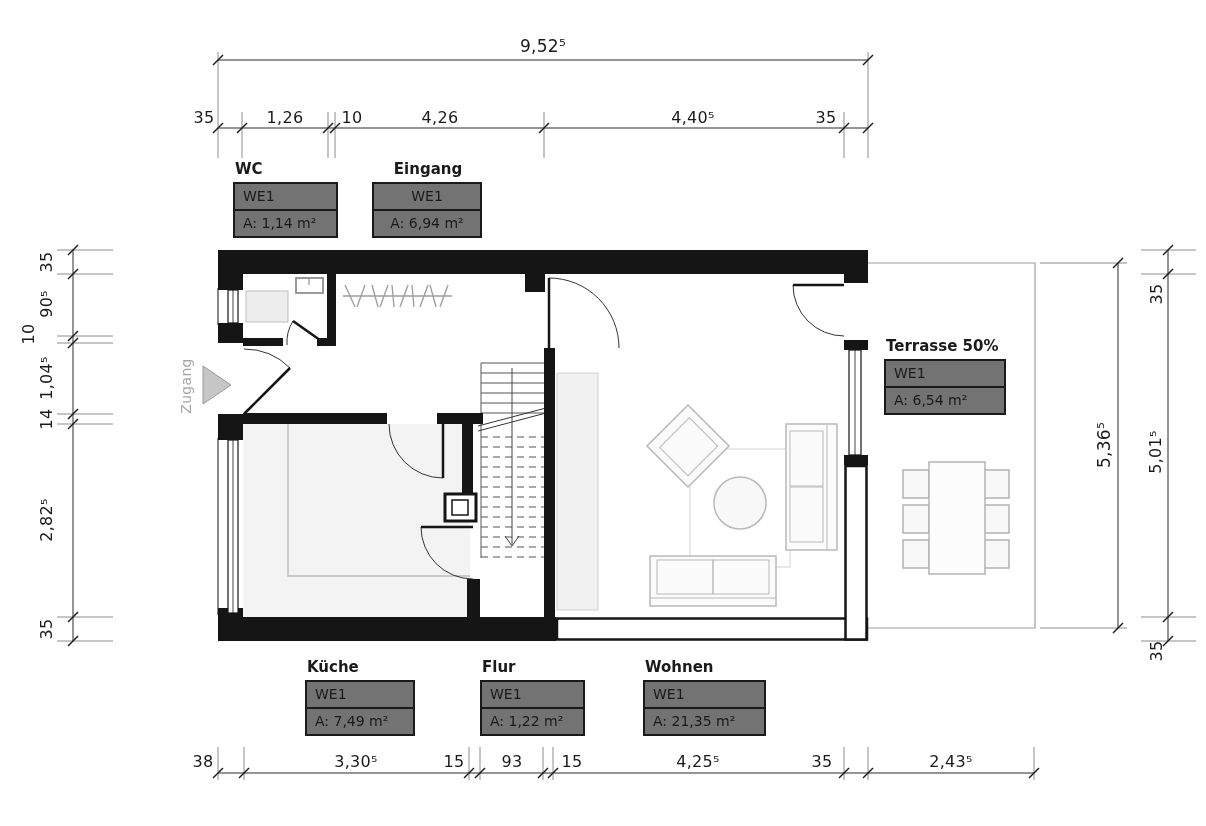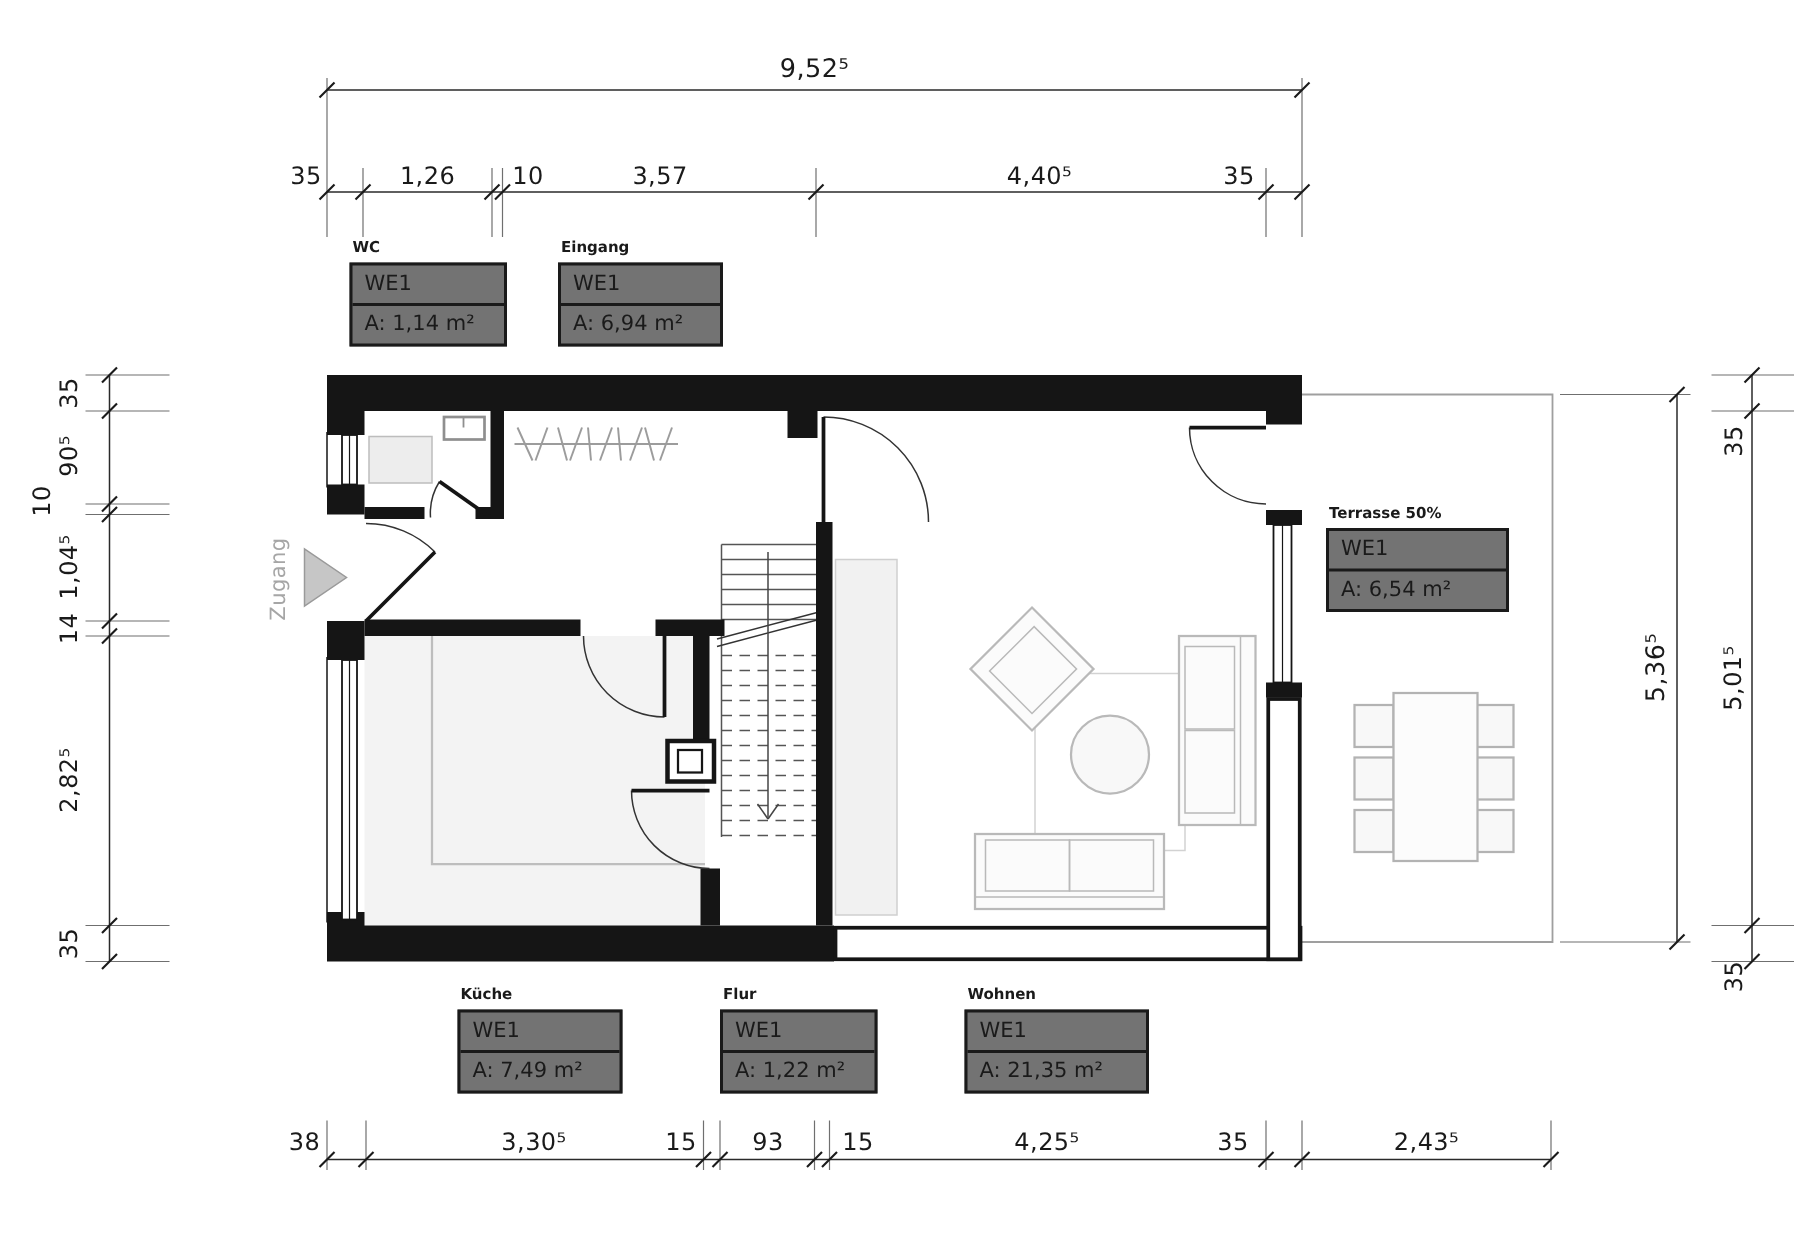--- a/index.html
+++ b/index.html
@@ -9,21 +9,21 @@
   }
   #plan-svg{position:absolute;left:0;top:0;}
   .dim{
     position:absolute;transform:translate(-50%,-50%);
     font-size:16px;white-space:nowrap;color:#1a1a1a;letter-spacing:0.3px;
   }
   .dim.big{font-size:17px;}
   .dim.v{transform:translate(-50%,-50%) rotate(-90deg);}
   .dim.muted{color:#a6a6a6;font-size:14px;}
   .stamp{position:absolute;}
-  .stamp-title{font-size:10px;font-weight:bold;margin:0 0 4px 2px;white-space:nowrap;}
+  .stamp-title{font-size:15px;font-weight:bold;margin:0 0 4px 2px;white-space:nowrap;}
   .stamp-box{
     border:2px solid #1a1a1a;background:#737373;box-sizing:border-box;
   }
   .stamp-row{
     font-size:14px;padding:3px 8px 4px 8px;white-space:nowrap;line-height:18px;
   }
   .stamp-row + .stamp-row{border-top:2px solid #1a1a1a;}
 </style>
 </head>
 <body>
@@ -274,21 +274,21 @@
           <line x1="1163" y1="646" x2="1173" y2="636"></line>
       </g>
     </g>
   </svg>
 
   <span class="dim big" style="left:543px;top:46px;">9,52⁵</span>
 
   <span class="dim" style="left:204px;top:117px;">35</span>
   <span class="dim" style="left:285px;top:117px;">1,26</span>
   <span class="dim" style="left:352px;top:117px;">10</span>
-  <span class="dim" style="left:440px;top:117px;">3,57</span>
+  <span class="dim" style="left:440px;top:117px;">4,26</span>
   <span class="dim" style="left:693px;top:117px;">4,40⁵</span>
   <span class="dim" style="left:826px;top:117px;">35</span>
 
   <span class="dim" style="left:203px;top:761px;">38</span>
   <span class="dim" style="left:356px;top:761px;">3,30⁵</span>
   <span class="dim" style="left:454px;top:761px;">15</span>
   <span class="dim" style="left:512px;top:761px;">93</span>
   <span class="dim" style="left:572px;top:761px;">15</span>
   <span class="dim" style="left:698px;top:761px;">4,25⁵</span>
   <span class="dim" style="left:822px;top:761px;">35</span>
@@ -310,21 +310,21 @@
   <span class="dim v muted" style="left:186px;top:386px;">Zugang</span>
 
   <div class="stamp" style="left:233px;top:160px;">
     <div class="stamp-title">WC</div>
     <div class="stamp-box" style="width:105px;">
       <div class="stamp-row">WE1</div>
       <div class="stamp-row">A: 1,14 m²</div>
     </div>
   </div>
 
-  <div class="stamp" style="left:372px;top:160px;">
+  <div class="stamp" style="left:372px;top:160px;text-align:center;">
     <div class="stamp-title">Eingang</div>
     <div class="stamp-box" style="width:110px;">
       <div class="stamp-row">WE1</div>
       <div class="stamp-row">A: 6,94 m²</div>
     </div>
   </div>
 
   <div class="stamp" style="left:884px;top:337px;">
     <div class="stamp-title">Terrasse 50%</div>
     <div class="stamp-box" style="width:122px;">

